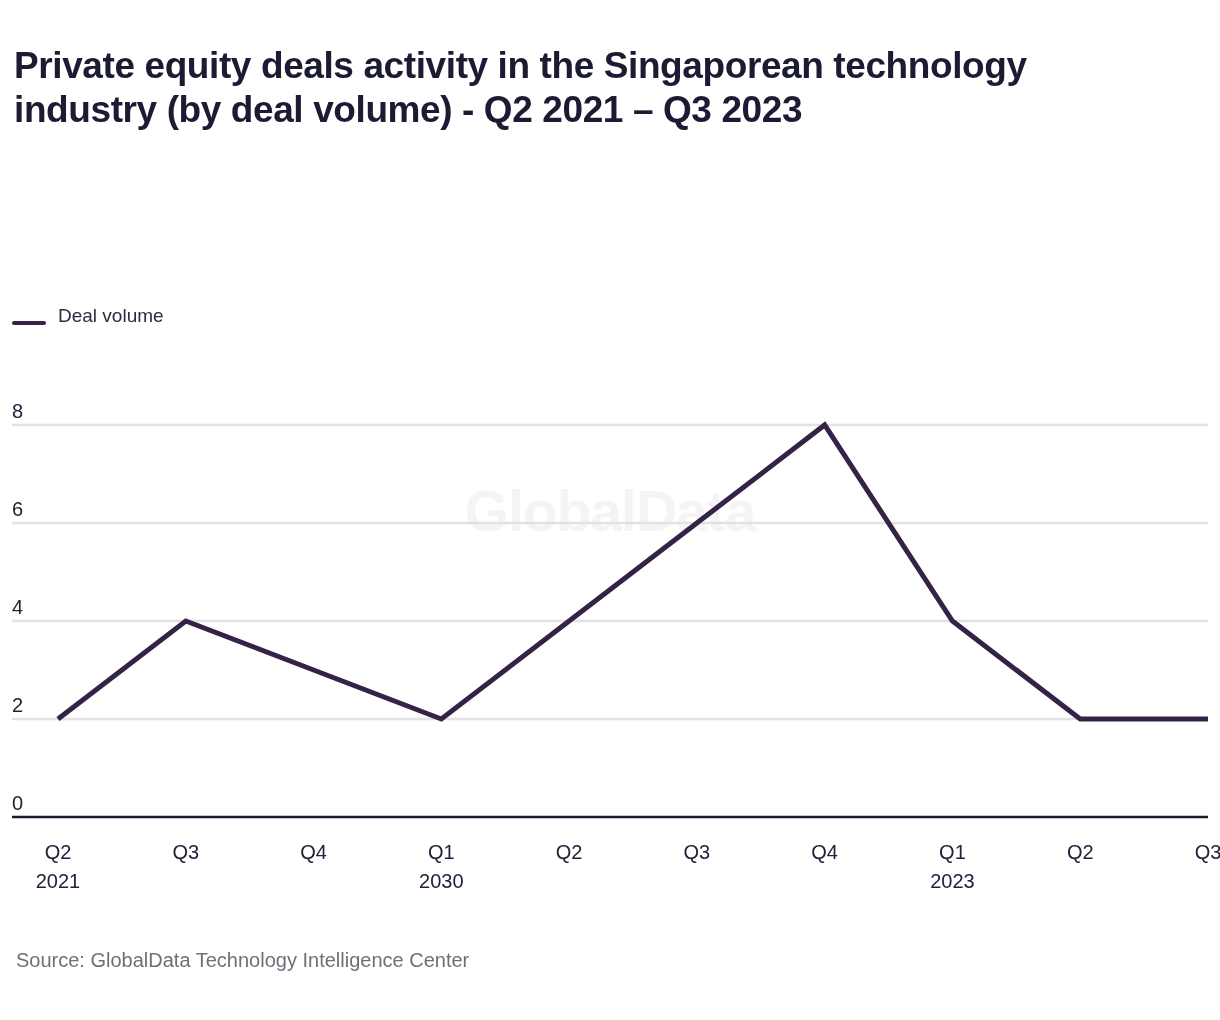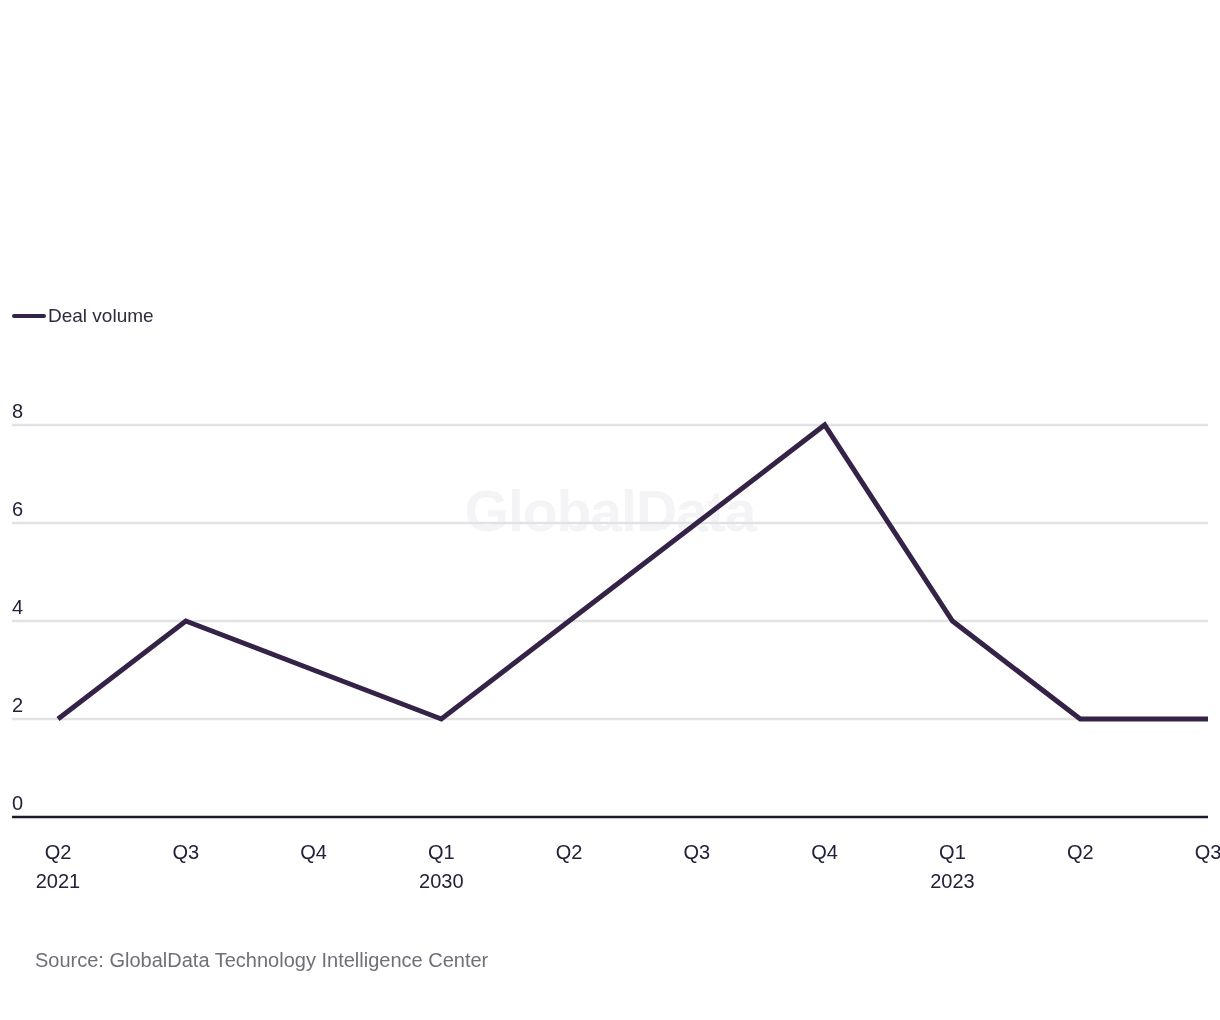--- a/index.html
+++ b/index.html
@@ -33,22 +33,22 @@
     color: #1b1b33;
     white-space: pre-line;
   }
 
   
   .legend {
     position: absolute;
     left: 12px;
     top: 306px;
     display: flex;
-    align-items: center;
-    gap: 2px;
+    align-items: flex-end;
+    gap: 12px;
   }
   .legend-swatch {
     display: block;
     width: 34px;
     height: 4px;
     border-radius: 2px;
     background: #342347;
   }
   .legend-label {
     font-size: 19px;
@@ -119,28 +119,28 @@
   }
 
   
   .source {
     position: absolute;
     left: 16px;
     top: 950px;
     font-size: 20px;
     color: #6f6f7a;
     line-height: 1;
-    margin-left: 19px;
   }
 </style>
 </head>
 <body>
 
 <div class="page">
 
+  <div class="chart-title">Private equity deals activity in the Singaporean technology industry (by deal volume) - Q2 2021 – Q3 2023</div>
 
   <div class="legend">
     <span class="legend-swatch"></span>
     <span class="legend-label">Deal volume</span>
   </div>
 
   <div class="watermark">GlobalData</div>
 
   <div class="plot-wrap">
     <svg class="plot-svg" width="1220" height="1020">

